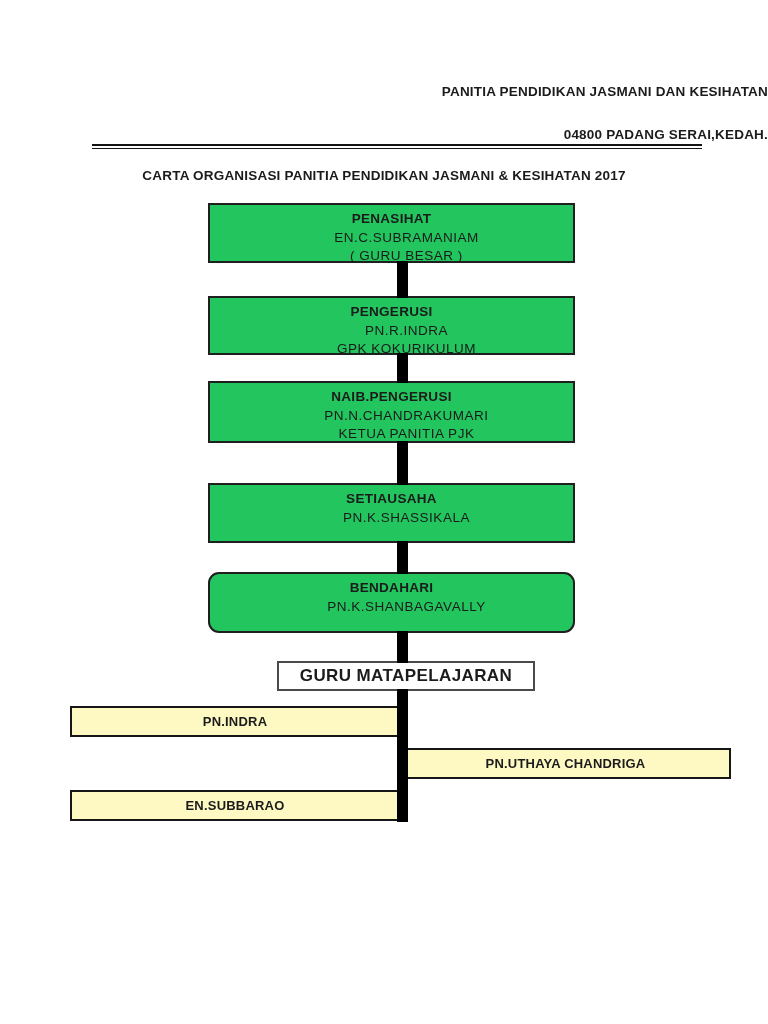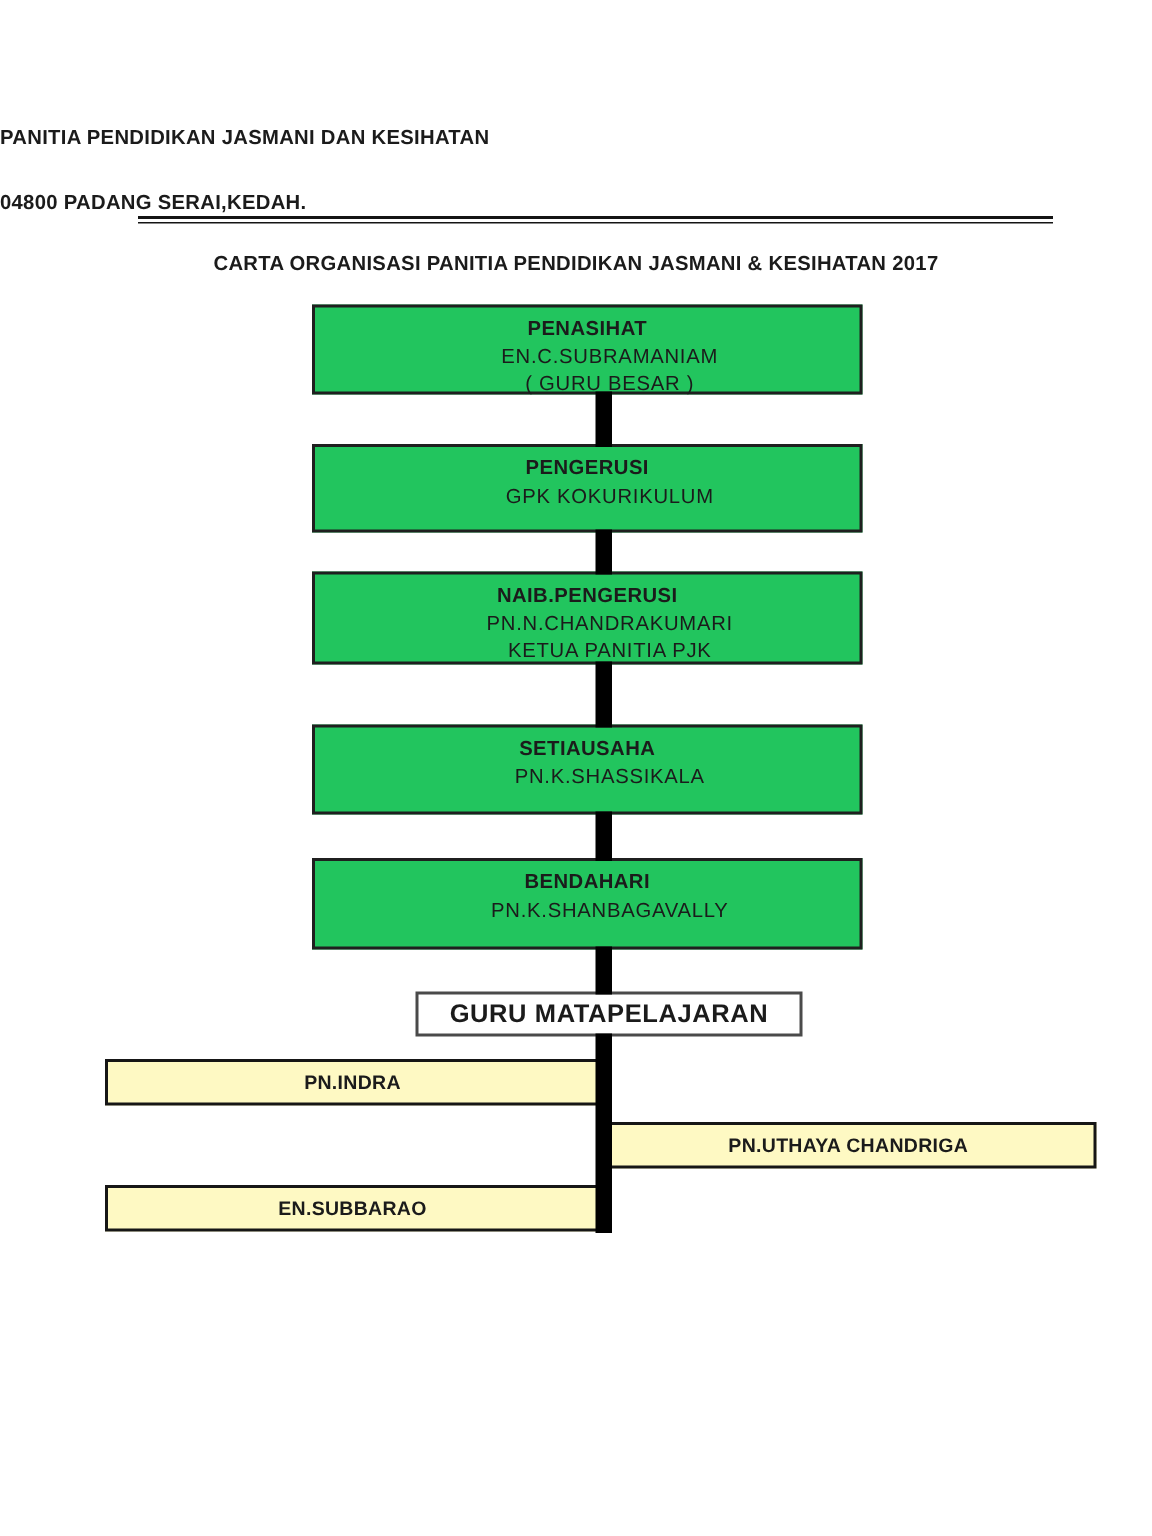--- a/index.html
+++ b/index.html
@@ -7,21 +7,21 @@
     position:relative;
     width:768px;height:1024px;
     background:#ffffff;
     font-family:"Liberation Sans","DejaVu Sans",sans-serif;
     color:#1b1b1b;
     overflow:hidden;
   }
   
   .hline{
     position:absolute;left:0;width:768px;
-    text-align:left;
+    text-align:right;
     font-weight:bold;font-size:13.5px;letter-spacing:.2px;
     white-space:nowrap;
   }
   .hline1{top:84px;}
   .hline2{top:106px;}
   .hline3{top:127px;}
   .rule{position:absolute;left:92px;top:144px;width:610px;height:6px;}
   .rule .thick{height:2px;background:#141414;}
   .rule .thin{height:1px;background:#141414;margin-top:2px;}
   .doc-title{
@@ -40,21 +40,21 @@
     padding-top:5px;
     line-height:18.5px;
     z-index:1;
   }
   .node .role{font-weight:bold;font-size:13.5px;letter-spacing:.3px;}
   .node .sub{font-weight:normal;font-size:13.5px;letter-spacing:.5px;padding-left:30px;}
   .n1{top:203px;height:60px;}
   .n2{top:296px;height:59px;}
   .n3{top:381px;height:62px;}
   .n4{top:483px;height:60px;}
-  .n5{top:572px;height:61px;}
+  .n5{top:572px;height:61px;border-radius:11px;}
   
   .conn{position:absolute;left:397px;width:11px;background:#000000;z-index:3;}
   .c1{top:261px;height:37px;}
   .c2{top:353px;height:30px;}
   .c3{top:441px;height:44px;}
   .c4{top:541px;height:33px;}
   .c5{top:631px;height:32px;}
   .c6{top:689px;height:133px;}
   
   .group-box{
@@ -96,20 +96,21 @@
 
   <div class="node n1">
     <div class="role">PENASIHAT</div>
     <div class="sub">EN.C.SUBRAMANIAM</div>
     <div class="sub">( GURU BESAR )</div>
   </div>
   <div class="conn c1"></div>
 
   <div class="node n2">
     <div class="role">PENGERUSI</div>
+    <div class="sub">PN.R.INDRA</div>
     <div class="sub">GPK KOKURIKULUM</div>
   </div>
   <div class="conn c2"></div>
 
   <div class="node n3">
     <div class="role">NAIB.PENGERUSI</div>
     <div class="sub">PN.N.CHANDRAKUMARI</div>
     <div class="sub">KETUA PANITIA PJK</div>
   </div>
   <div class="conn c3"></div>

